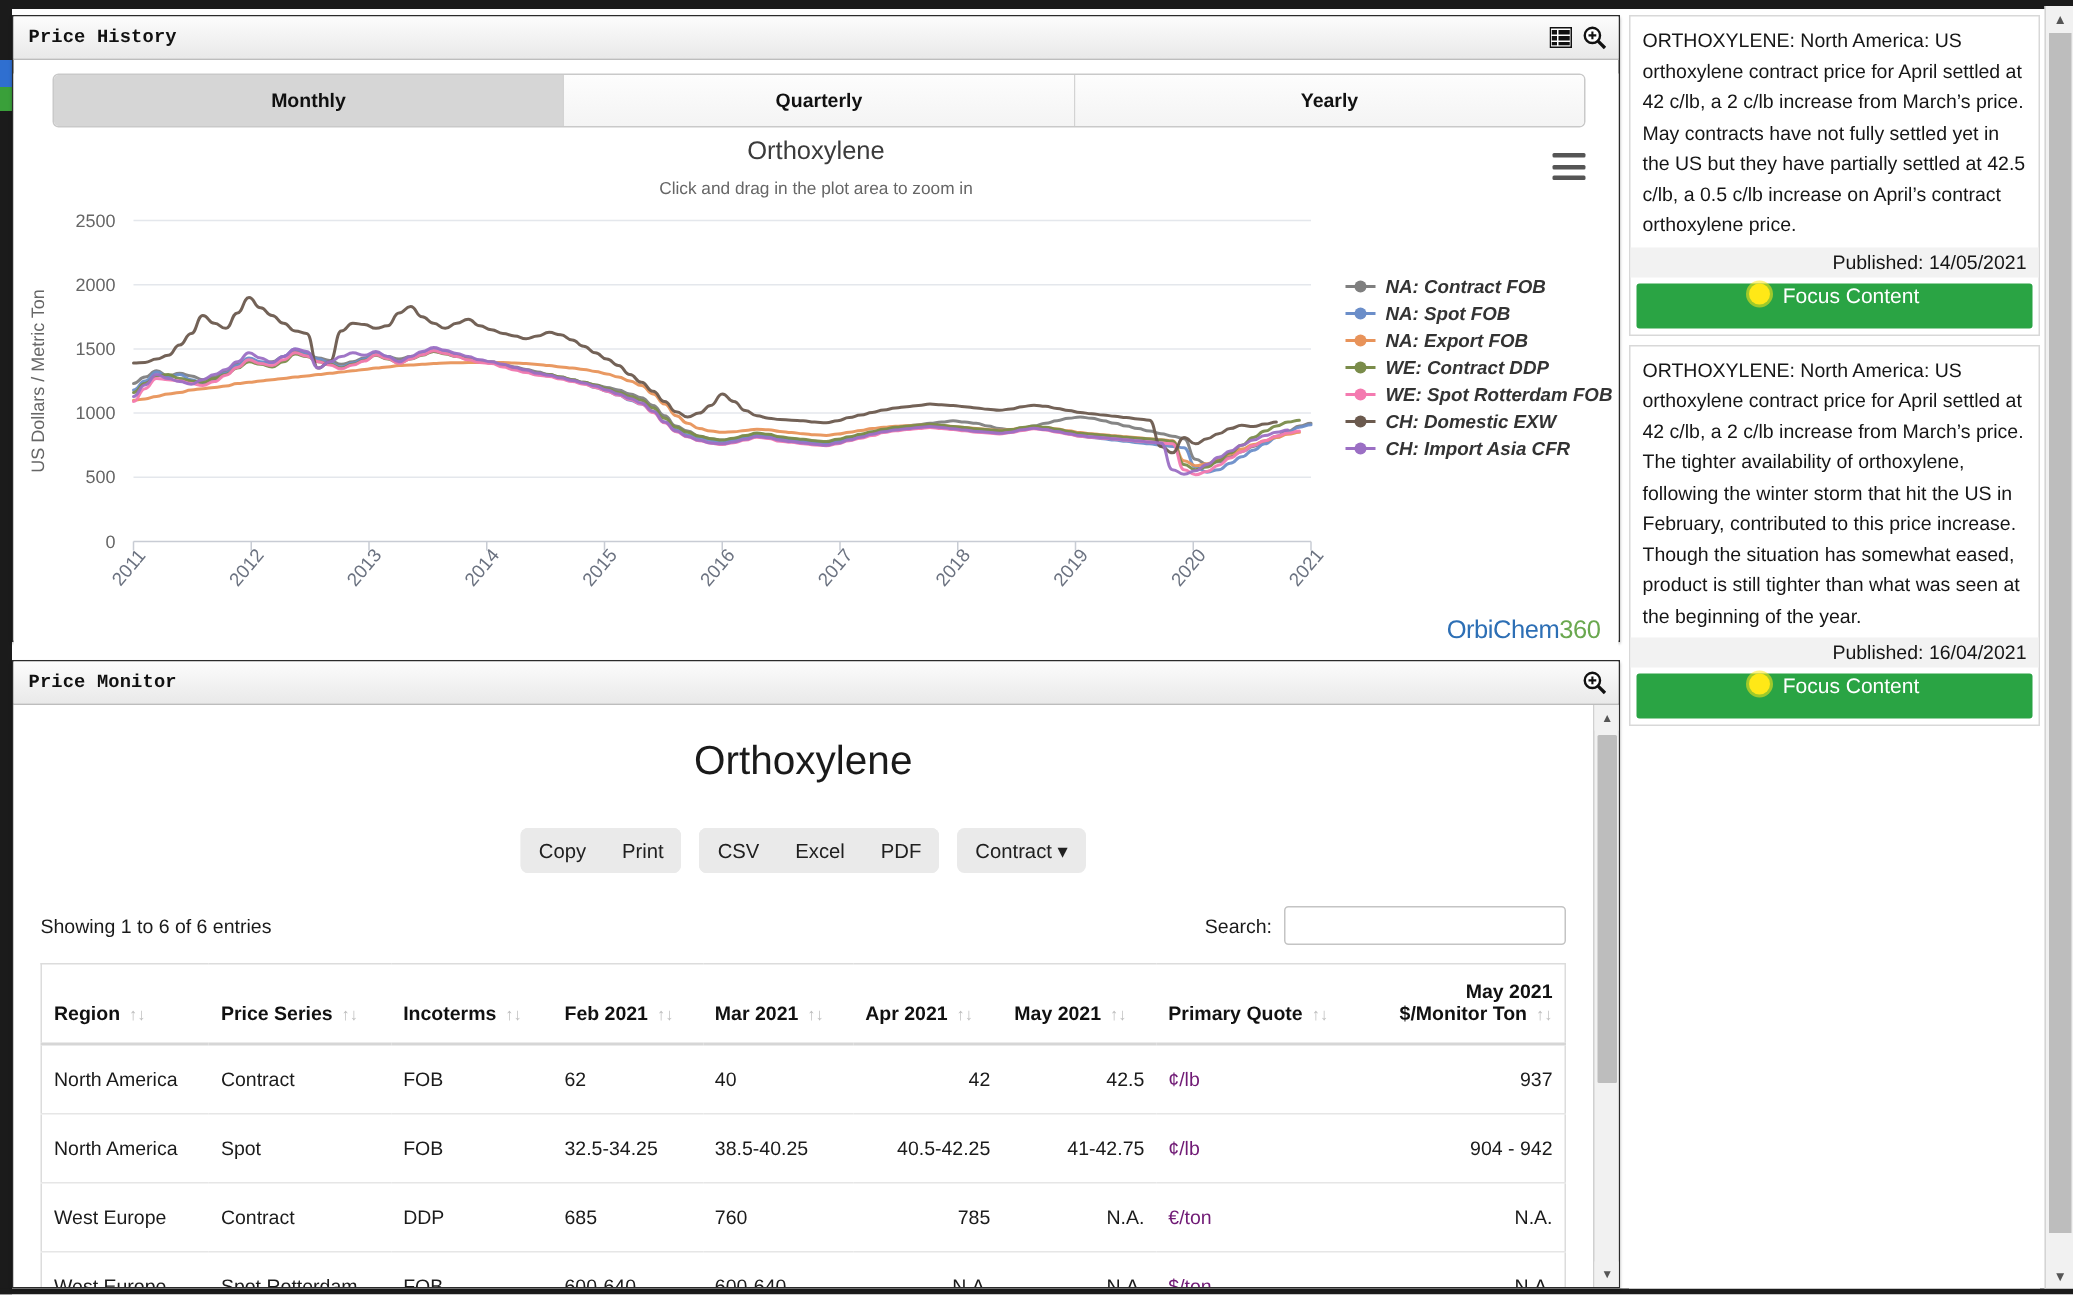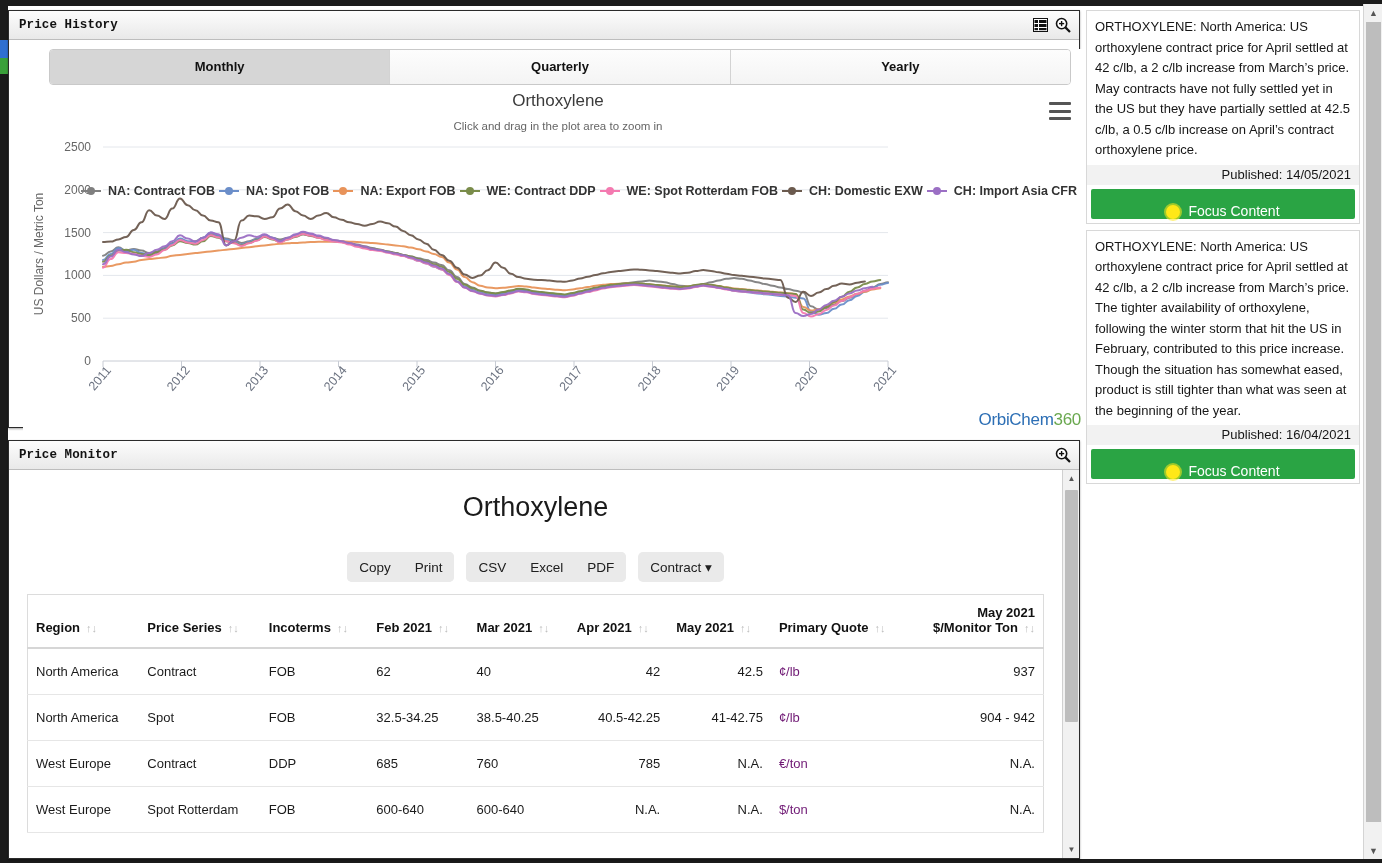--- a/index.html
+++ b/index.html
@@ -53,21 +53,21 @@
     letter-spacing: .1px;
     font-family: Liberation Mono, monospace;
   }
   .panel-head-icons {
     margin-left: auto; display: flex; align-items: center; gap: 7px;
   }
   .hicon { display: inline-flex; color: #1b1b1b; cursor: pointer; }
 
   
   #price-history { left: 8px; top: 10px; width: 1072px; height: 418px; }
-  .ph-body { position: relative; width: 100%; height: calc(100% - 29px); background:#fff;margin-left:14px; }
+  .ph-body { position: relative; width: 100%; height: calc(100% - 29px); background:#fff; }
 
   .tabs {
     display: flex; margin: 9px 22px 0 26px;
     border: 1px solid #c9c9c9; border-radius: 4px; overflow: hidden;
     background: #fff;
   }
   .tab {
     flex: 1; text-align: center; font-size: 13px; font-weight: bold; color: #111;
     padding: 9px 0 10px; cursor: pointer;
     background: linear-gradient(#fdfdfd,#f4f4f4);
@@ -87,22 +87,22 @@
   .burger {
     position: absolute; right: 22px; top: 11px; cursor: pointer;
     width: 22px; height: 18px;
     display: flex; flex-direction: column; justify-content: space-between;
   }
   .burger i { display:block; height: 3px; background: #555; border-radius: 1px; }
 
   .plot { position: absolute; left: 0; top: 48px; width: 100%; height: 290px; }
 
   .legend {
-    position: absolute; right: 16px; top: 93px;
-    display: flex; flex-direction: row; gap: 4px;
+    position: absolute; right: 4px; top: 93px;
+    display: flex; flex-direction: column; gap: 4px; font-style: italic;
   }
   .legend-item {
     display: flex; align-items: center; gap: 7px;
     font-size: 12.5px; font-weight: bold; color: #333; cursor: pointer;
     line-height: 14px;
   }
   .lg-mark { width: 20px; height: 10px; position: relative; flex: 0 0 20px; }
   .lg-mark .ln { position:absolute; left:0; top:4px; width:20px; height:2px; }
   .lg-mark .dot { position:absolute; left:6px; top:1px; width:8px; height:8px; border-radius:50%; }
 
@@ -197,21 +197,21 @@
   .news-card:first-child { margin-top: 4px; }
   .news-text {
     font-size: 13px; color:#161616; line-height: 20.5px;
     padding: 6px 8px 4px 8px;
   }
   .news-pub {
     font-size: 13px; color:#161616; text-align: right;
     background:#f2f2f2; padding: 2px 8px 3px;
   }
   .focus-btn {
-    display:flex; align-items:flex-end; justify-content:center; gap: 8px;
+    display:flex; align-items:flex-start; justify-content:center; gap: 8px;
     background:#2aa444; color:#fff; font-size: 14px;
     height: 30px; margin: 4px 4px 4px 4px; cursor:pointer;
     border-radius: 2px;
   }
   .sun {
     width: 14px; height: 14px; background:#ffe817; border-radius:50%;
     display:inline-block; position:relative;
     box-shadow: 0 0 0 2px rgba(255,232,23,.55);
   }
 
@@ -431,20 +431,27 @@
               <button class="dtbtn">PDF</button>
             </div>
             <div class="btn-group">
               <button class="dtbtn">
                 <span>Contract</span>
                 <span>▾</span>
               </button>
             </div>
           </div>
 
+          <div class="meta-row">
+            <div class="showing">Showing 1 to 6 of 6 entries</div>
+            <div class="search-box">
+              <span class="search-label">Search:</span>
+              <input class="search-input" type="text" placeholder="" style="">
+            </div>
+          </div>
 
           <table class="dt">
             <thead>
               <tr>
                 <th>
                   <span>Region</span><span class="sorter">↑↓</span>
                 </th>
                 <th>
                   <span>Price Series</span><span class="sorter">↑↓</span>
                 </th>

